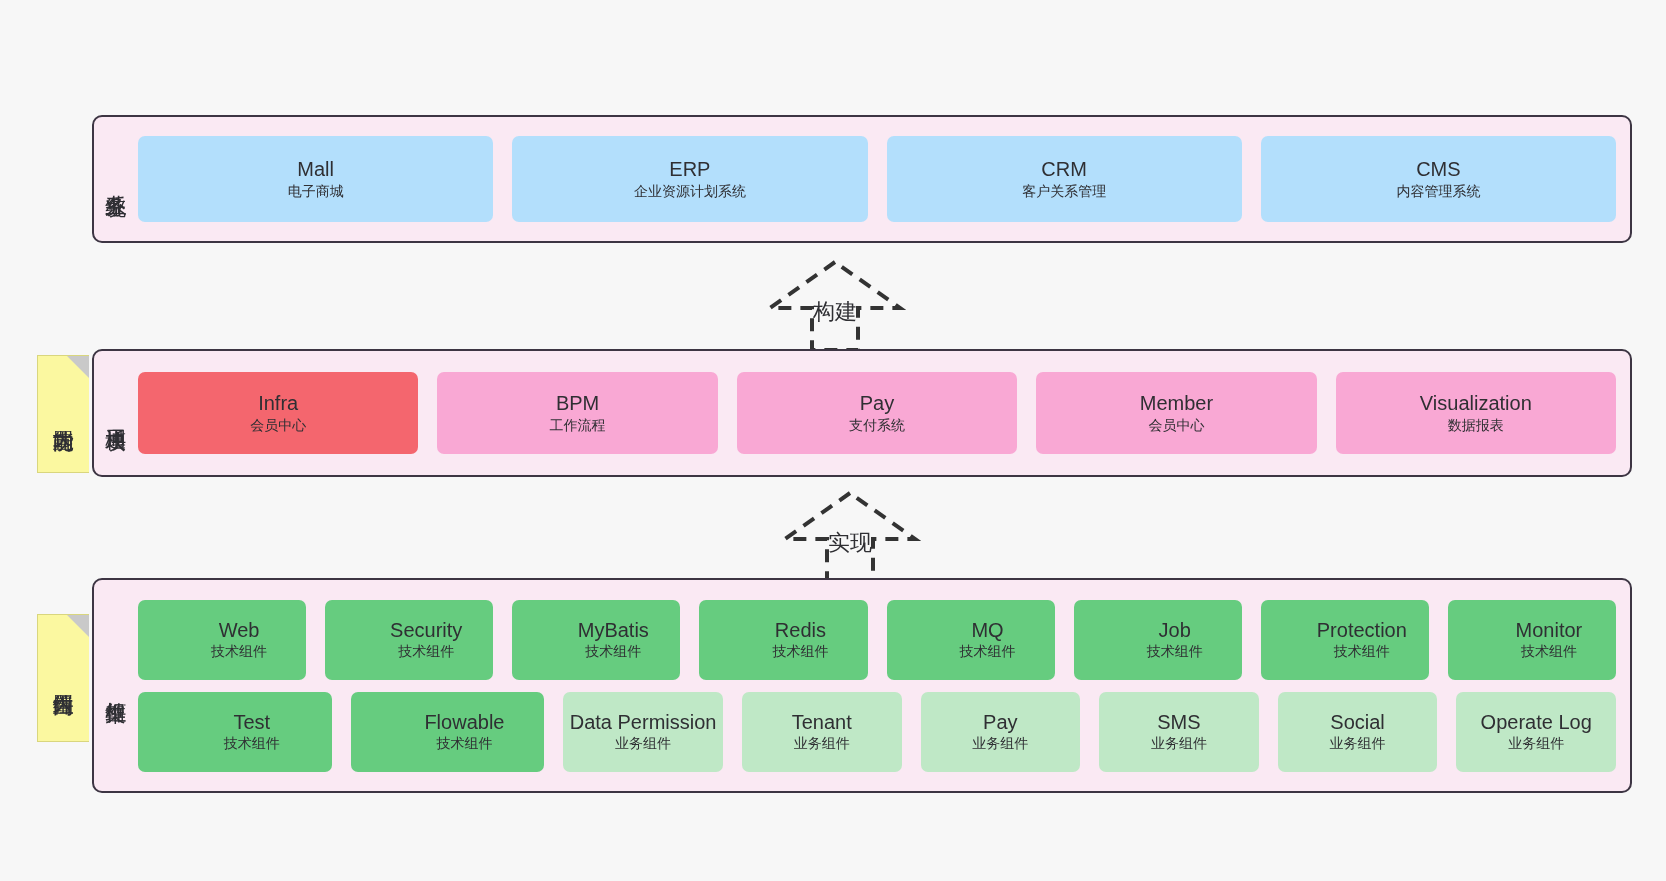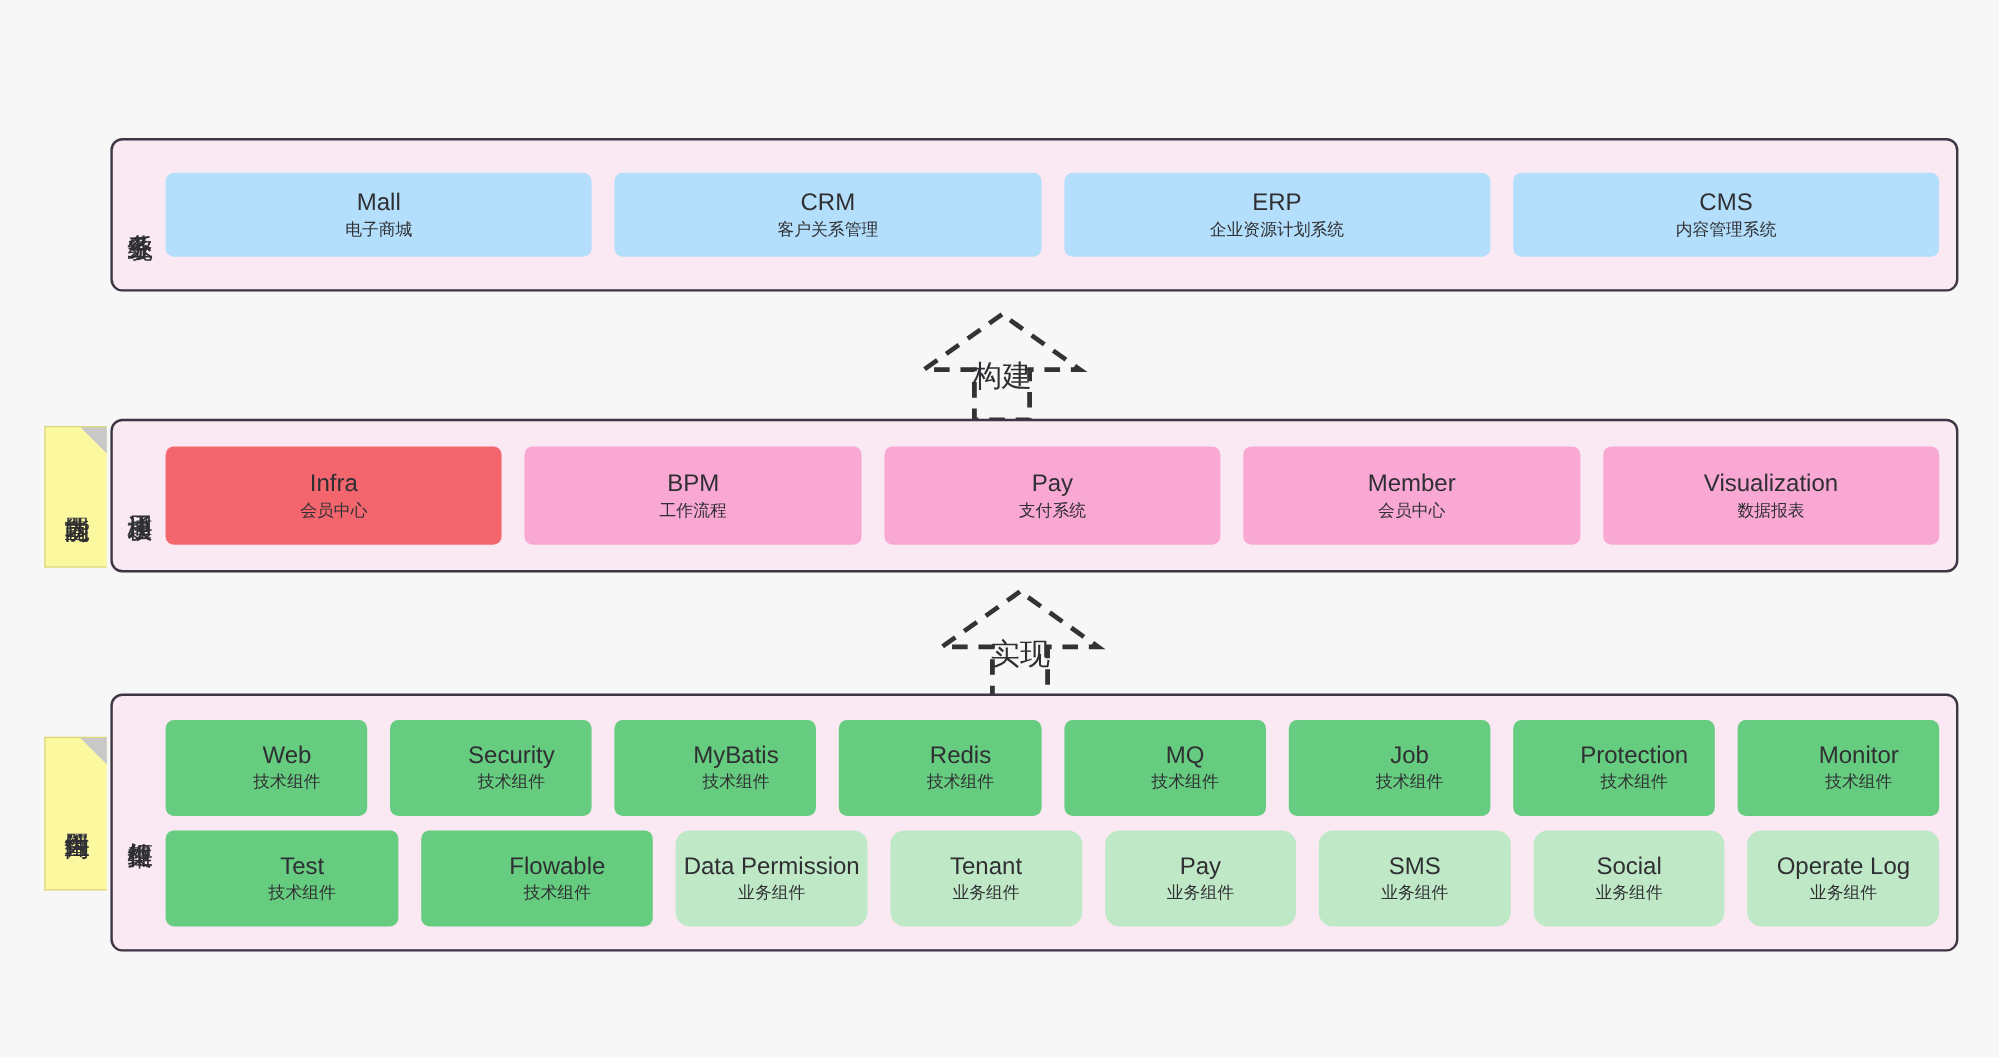--- a/index.html
+++ b/index.html
@@ -73,25 +73,25 @@
     color: #2f2f33;
   }
   .card .t-cn {
     font-size: 14px;
     color: #2f2f33;
   }
   .c-blue       { background: #b3dffc; }
   .c-red        { background: #f4666e; }
   .c-pink       { background: #f9a8d4; }
   .c-green      { background: #66cc7f; padding-left: 40px; }
-  .c-lightgreen { background: #bfe8c6; border-radius: 12px; }
+  .c-lightgreen { background: #bfe8c6; }
 
   
   #layer-business  { left: 92px;  top: 115px; width: 1540px; height: 128px; }
-  #layer-business  .row { height: 70px; }
+  #layer-business  .row { height: 86px; }
 
   #layer-modules   { left: 92px;  top: 349px; width: 1540px; height: 128px; }
   #layer-modules   .row { height: 82px; }
 
   #layer-framework { left: 92px;  top: 578px; width: 1540px; height: 215px; }
   #layer-framework .row { height: 80px; }
 
   
   .note {
     position: absolute;
@@ -129,47 +129,47 @@
     position: absolute;
     width: 150px;
     height: 96px;
   }
   .gen-arrow svg { display: block; overflow: visible; }
   .gen-arrow .arrow-label {
     position: absolute;
     left: 50%;
     transform: translateX(-50%);
     top: 39px;
-    font-size: 25px;
+    font-size: 22px;
     color: #2f2f33;
     background: transparent;
     padding: 0 2px;
     white-space: nowrap;
   }
   #arrow-build     { left: 760px; top: 258px; }
   #arrow-implement { left: 775px; top: 489px; }
 </style>
 </head>
 <body>
 
 <div class="layer" id="layer-business">
   <div class="layer-label">业务系统</div>
   <div class="layer-body">
     <div class="row">
       <div class="card c-blue">
         <span class="t-en">Mall</span>
         <span class="t-cn">电子商城</span>
       </div>
       <div class="card c-blue">
+        <span class="t-en">ERP</span>
+        <span class="t-cn">企业资源计划系统</span>
+      </div>
+      <div class="card c-blue">
         <span class="t-en">CRM</span>
         <span class="t-cn">客户关系管理</span>
-      </div>
-      <div class="card c-blue">
-        <span class="t-en">ERP</span>
-        <span class="t-cn">企业资源计划系统</span>
       </div>
       <div class="card c-blue">
         <span class="t-en">CMS</span>
         <span class="t-cn">内容管理系统</span>
       </div>
     </div>
   </div>
 </div>
 
 <div class="gen-arrow" id="arrow-build">

